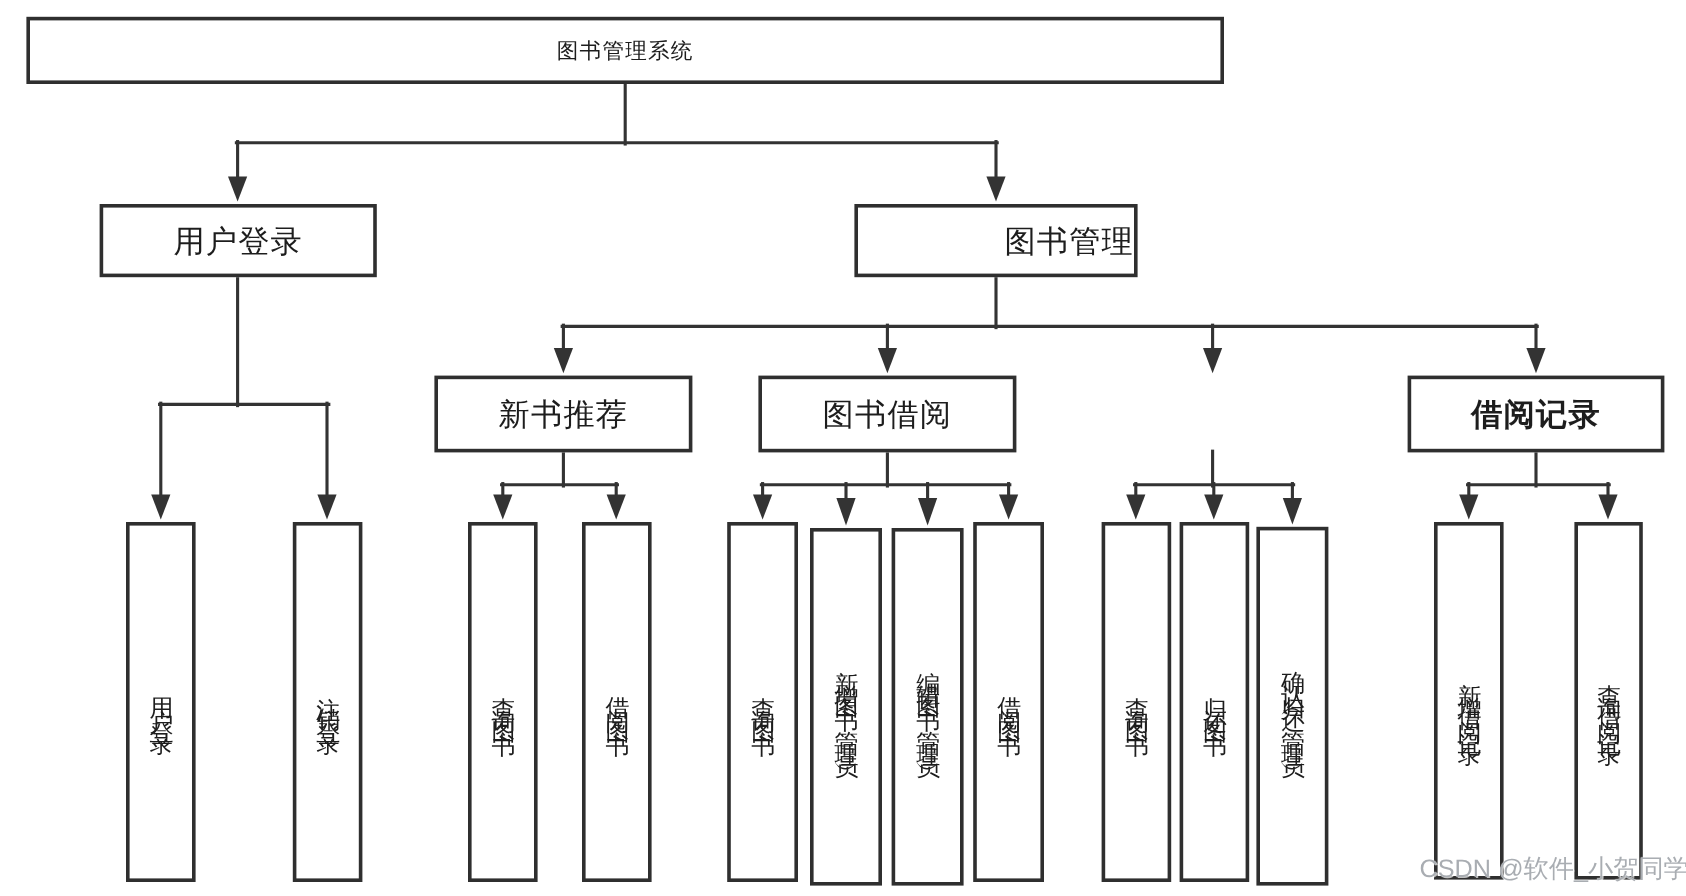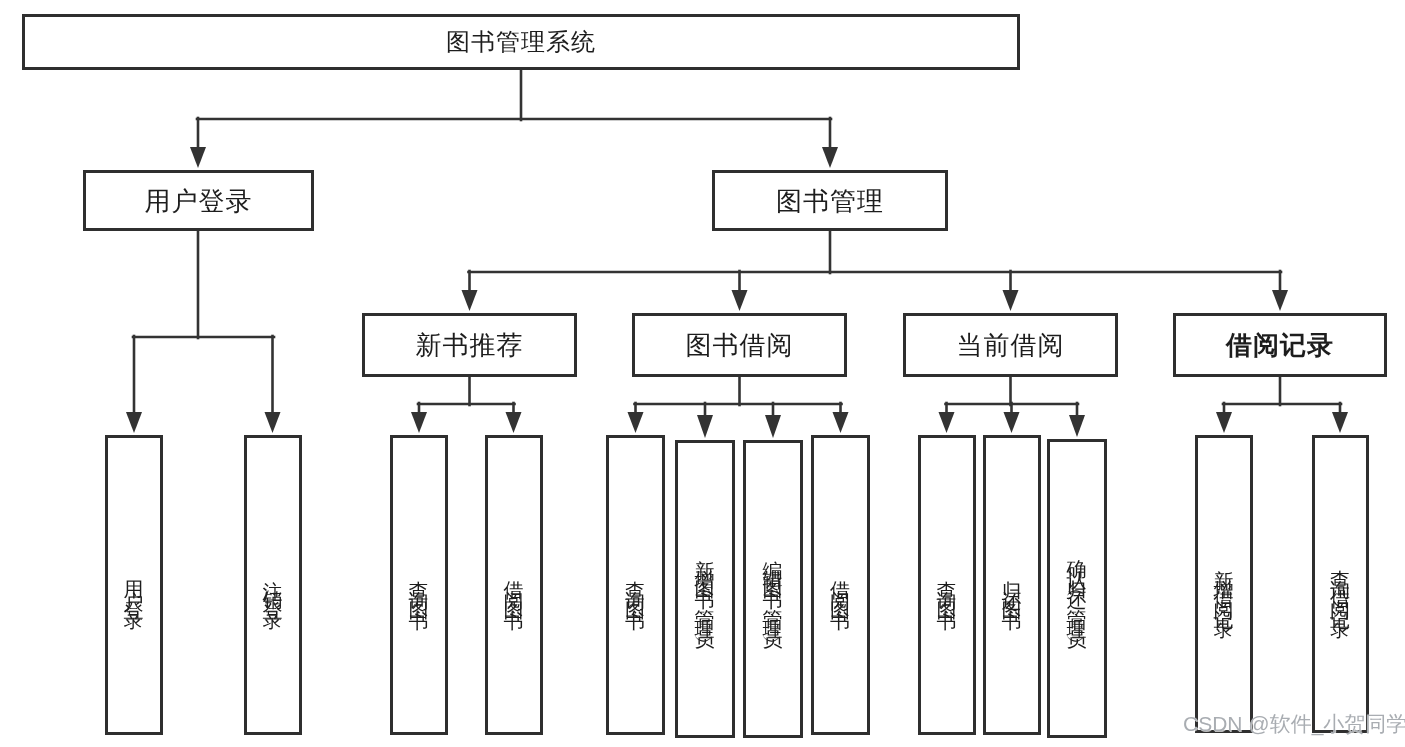--- a/index.html
+++ b/index.html
@@ -29,21 +29,21 @@
     align-items:center;
     justify-content:center;
     z-index:2;
   }
   .h-node span{
     font-size:26px;
     letter-spacing:1px;
     white-space:nowrap;
     line-height:1;
   }
-  .root-node span{font-size:24px;}
+  .root-node span{font-size:18px;}
   .v-node span{
     writing-mode:vertical-rl;
     text-orientation:mixed;
     font-size:20px;
     letter-spacing:10px;
     line-height:1;
     white-space:nowrap;
   }
   #watermark{
     position:absolute;
@@ -136,33 +136,30 @@
     </g>
   </svg>
 
   <div class="node h-node root-node" style="left:22px;top:14px;width:998px;height:56px;">
     <span>图书管理系统</span>
   </div>
 
   <div class="node h-node" style="left:83px;top:170px;width:231px;height:61px;">
     <span>用户登录</span>
   </div>
-  <div class="node h-node" style="left:712px;top:170px;width:236px;height:61px;">
+  <div class="node h-node" style="left:712px;top:170px;width:236px;height:61px;justify-content:flex-end;">
     <span>图书管理</span>
   </div>
 
   <div class="node h-node" style="left:362px;top:313px;width:215px;height:64px;">
     <span>新书推荐</span>
   </div>
   <div class="node h-node" style="left:632px;top:313px;width:215px;height:64px;">
     <span>图书借阅</span>
   </div>
-  <div class="node h-node" style="left:903px;top:313px;width:215px;height:64px;">
-    <span>当前借阅</span>
-  </div>
   <div class="node h-node" style="left:1173px;top:313px;width:214px;height:64px;font-weight:bold;">
     <span>借阅记录</span>
   </div>
 
   <div class="node v-node" style="left:105px;top:435px;width:58px;height:300px;">
     <span>用户登录</span>
   </div>
   <div class="node v-node" style="left:244px;top:435px;width:58px;height:300px;">
     <span>注销登录</span>
   </div>

